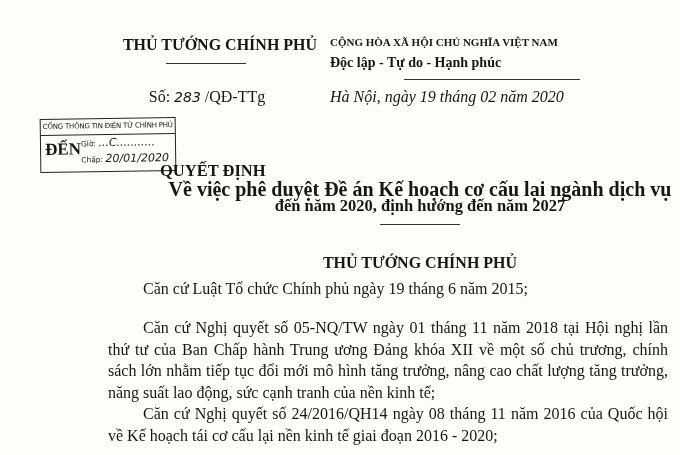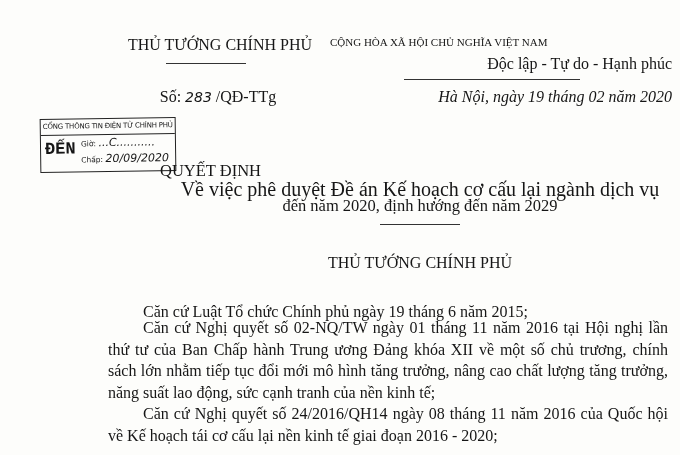--- a/index.html
+++ b/index.html
@@ -4,54 +4,54 @@
 <style>
   html, body { margin: 0; padding: 0; }
   body {
     width: 680px; height: 455px; overflow: hidden;
     background: #fdfdfb;
     font-family: "Liberation Serif", "DejaVu Serif", serif;
     color: #161616;
     position: relative;
   }
   .abs { position: absolute; white-space: nowrap; }
-  .bold { font-weight: normal; }
+  .bold { font-weight: bold; }
 
   .left-title { left: 110px; top: 36px; width: 220px; font-size: 16px; text-align:center; }
   .left-rule { left: 166px; top: 63px; width: 80px; height: 1px; background:#333; }
-  .doc-number { left: 128px; top: 88px; width: 180px; font-size: 16px; text-align:center; }
+  .doc-number { left: 117px; top: 88px; width: 180px; font-size: 16px; text-align:center; }
   .doc-number .hand { font-family: "DejaVu Sans", sans-serif; font-style: italic; font-size: 14px; }
 
   .right-title { left: 330px; top: 36px; width: 342px; font-size: 11px; text-align:left; }
-  .motto { left: 330px; top: 55px; width: 342px; font-size: 16px; text-align:right; }
+  .motto { left: 330px; top: 55px; width: 342px; font-size: 14px; text-align:left; }
   .right-rule { left: 404px; top: 79px; width: 176px; height: 1px; background:#333; }
-  .date-line { left: 330px; top: 88px; width: 342px; font-size: 16px; font-style: italic; text-align:right; }
+  .date-line { left: 330px; top: 88px; width: 342px; font-size: 16px; font-style: italic; text-align:left; }
 
   .stamp {
     left: 40px; top: 118px; width: 134px; height: 52px;
     border: 1.5px solid #222; transform: rotate(-0.8deg);
     background: transparent;
   }
   .stamp-header { position:absolute; left:0; top:0; width:134px; height:15px;
     border-bottom: 1.2px solid #222; font-family:"DejaVu Sans", sans-serif;
     font-size: 7px; line-height:15px; text-align:center; letter-spacing:-0.2px; }
-  .stamp-den { position:absolute; left:4px; top:20px; font-size: 17px; font-weight:bold;font-family:Liberation Mono, monospace; }
+  .stamp-den { position:absolute; left:4px; top:20px; font-size: 17px; font-weight:bold; }
   .stamp-row1 { position:absolute; left:40px; top:17px; font-family:"DejaVu Sans", sans-serif; font-size: 7.5px; }
   .stamp-row2 { position:absolute; left:40px; top:33px; font-family:"DejaVu Sans", sans-serif; font-size: 7.5px; }
   .stamp-hand { font-style: italic; font-size: 11px; }
 
   .decision-title { left: 160px; top: 161px; width: 520px; font-size: 16.5px; }
   .subject1 { left: 160px; top: 178px; width: 520px; font-size: 20px; text-align:center; }
   .subject2 { left: 160px; top: 196px; width: 520px; font-size: 16.5px; text-align:center; }
   .subject-rule { left: 380px; top: 224px; width: 80px; height: 1px; background:#333; }
 
   .authority { left: 160px; top: 254px; width: 520px; font-size: 16px; text-align:center; }
 
   .para { font-size: 16px; line-height: 21.5px; }
-  .p1 { left: 143px; top: 301px; }
+  .p1 { left: 143px; top: 278px; }
   .p2 { left: 108px; top: 317px; width: 560px; white-space: normal; text-align: justify; text-indent: 35px; }
   .p3 { left: 108px; top: 403px; width: 560px; white-space: normal; text-align: justify; text-indent: 35px; }
 </style>
 </head>
 <body>
 
 <div class="abs left-title bold">THỦ TƯỚNG CHÍNH PHỦ</div>
 <div class="abs left-rule"></div>
 <div class="abs doc-number">
   <span>Số: </span><span class="hand">283</span><span> /QĐ-TTg</span>
@@ -62,26 +62,26 @@
 <div class="abs right-rule"></div>
 <div class="abs date-line">Hà Nội, ngày 19  tháng 02 năm 2020</div>
 
 <div class="abs stamp">
   <div class="stamp-header">CỔNG THÔNG TIN ĐIỆN TỬ CHÍNH PHỦ</div>
   <div class="stamp-den">ĐẾN</div>
   <div class="stamp-row1">
     <span>Giờ: </span><span class="stamp-hand">...C...........</span>
   </div>
   <div class="stamp-row2">
-    <span>Chấp: </span><span class="stamp-hand">20/09/2020</span>
+    <span>Chấp: </span><span class="stamp-hand">20/01/2020</span>
   </div>
 </div>
 
 <div class="abs decision-title bold">QUYẾT ĐỊNH</div>
 <div class="abs subject1 bold">Về việc phê duyệt Đề án Kế hoạch cơ cấu lại ngành dịch vụ</div>
-<div class="abs subject2 bold">đến năm 2020, định hướng đến năm 2029</div>
+<div class="abs subject2 bold">đến năm 2020, định hướng đến năm 2027</div>
 <div class="abs subject-rule"></div>
 
 <div class="abs authority bold">THỦ TƯỚNG CHÍNH PHỦ</div>
 
 <div class="abs para p1">Căn cứ Luật Tổ chức Chính phủ ngày 19 tháng 6 năm 2015;</div>
-<div class="abs para p2">Căn cứ Nghị quyết số 02-NQ/TW ngày 01 tháng 11 năm 2016 tại Hội nghị lần thứ tư của Ban Chấp hành Trung ương Đảng khóa XII về một số chủ trương, chính sách lớn nhằm tiếp tục đổi mới mô hình tăng trưởng, nâng cao chất lượng tăng trưởng, năng suất lao động, sức cạnh tranh của nền kinh tế;</div>
+<div class="abs para p2">Căn cứ Nghị quyết số 05-NQ/TW ngày 01 tháng 11 năm 2018 tại Hội nghị lần thứ tư của Ban Chấp hành Trung ương Đảng khóa XII về một số chủ trương, chính sách lớn nhằm tiếp tục đổi mới mô hình tăng trưởng, nâng cao chất lượng tăng trưởng, năng suất lao động, sức cạnh tranh của nền kinh tế;</div>
 <div class="abs para p3">Căn cứ Nghị quyết số 24/2016/QH14 ngày 08 tháng 11 năm 2016 của Quốc hội về Kế hoạch tái cơ cấu lại nền kinh tế giai đoạn 2016  - 2020;</div>
 
 </body></html>

